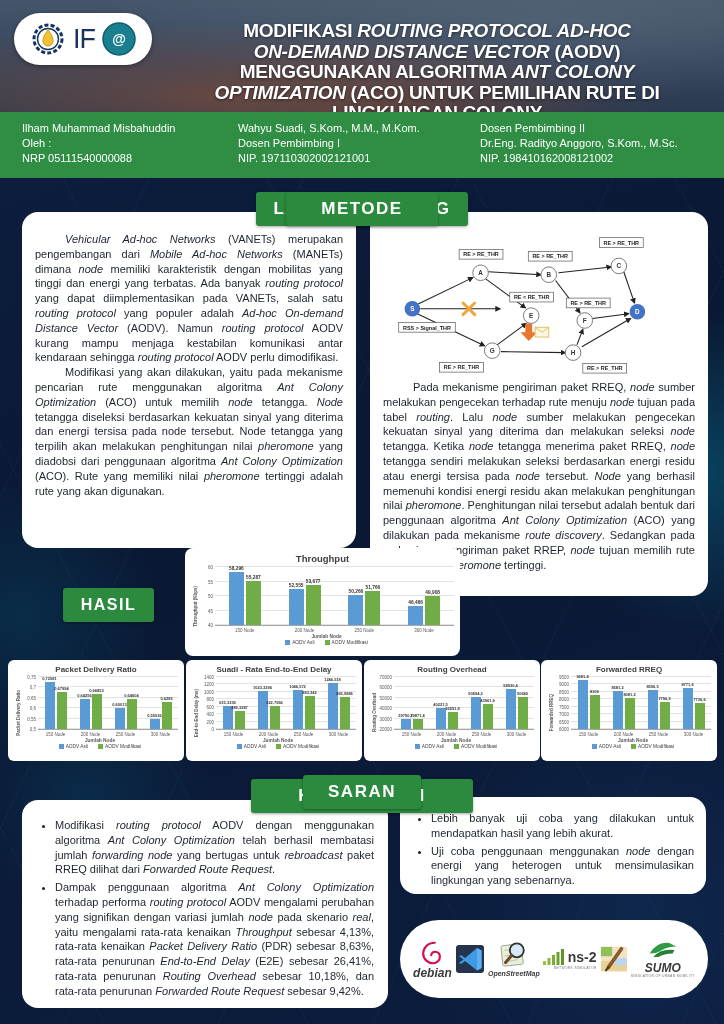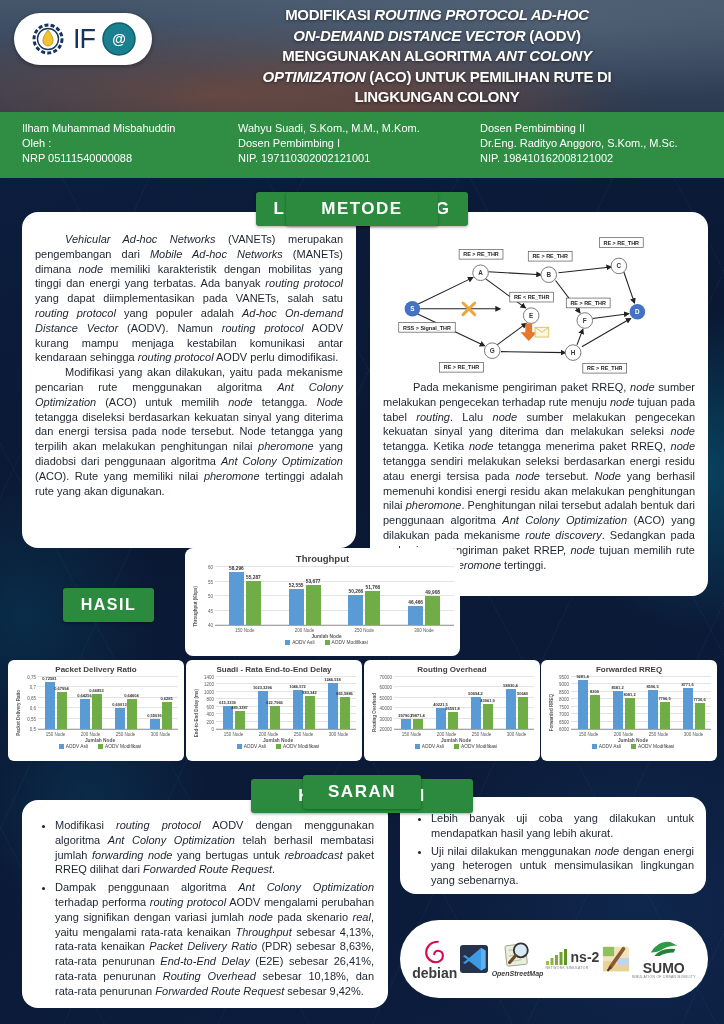--- a/index.html
+++ b/index.html
@@ -17,22 +17,22 @@
   
   .header{position:absolute;left:0;top:0;width:724px;height:112px;
     background:
       radial-gradient(ellipse at 30% 85%, rgba(140,80,55,.55), transparent 55%),
       radial-gradient(ellipse at 75% 20%, rgba(110,125,140,.35), transparent 60%),
       radial-gradient(ellipse at 55% 95%, rgba(120,70,50,.4), transparent 45%),
       linear-gradient(180deg,#45566b 0%,#36455c 55%,#2c3a50 100%);}
   .logo-pill{position:absolute;left:14px;top:13px;width:138px;height:52px;background:#fff;
     border-radius:26px;display:flex;align-items:center;justify-content:center;gap:7px;box-shadow:0 1px 4px rgba(0,0,0,.4);}
   .if-text{font-size:27px;font-weight:normal;color:#16355e;letter-spacing:-1px;}
-  .title{position:absolute;left:158px;top:5px;width:558px;text-align:center;color:#fff;
-    font-weight:bold;font-size:15px;line-height:20.5px;letter-spacing:-.3px;
+  .title{position:absolute;left:158px;top:21px;width:558px;text-align:center;color:#fff;
+    font-weight:bold;font-size:19px;line-height:20.5px;letter-spacing:-.3px;
     text-shadow:0 1px 3px rgba(0,0,0,.55);}
   
   .infobar{position:absolute;left:0;top:112px;width:724px;height:66px;background:#2f8e44;
     display:flex;color:#fff;font-size:11px;line-height:15px;box-sizing:border-box;padding:9px 0 0 22px;}
   .infocol{white-space:nowrap;}
   .infocol.c1{width:216px;}
   .infocol.c2{width:242px;}
   
   .panel{position:absolute;background:#fff;border-radius:16px;box-sizing:border-box;overflow:hidden;}
   .badge{position:absolute;left:50%;transform:translateX(-50%);background:#2b8a3e;color:#fff;
@@ -84,24 +84,24 @@
   .c-legend span.item{display:flex;align-items:center;}
   
   #panel-kesimpulan{left:22px;top:800px;width:366px;height:208px;padding:18px 14px 8px 16px;}
   #badge-kesimpulan{top:779px;width:222px;}
   #panel-saran{left:400px;top:797px;width:306px;height:97px;padding:14px 12px 6px 14px;}
   #badge-saran{top:775px;width:118px;}
   
   .logos-pill{position:absolute;left:400px;top:920px;width:308px;height:78px;background:#fff;border-radius:39px;
     display:flex;align-items:center;justify-content:space-evenly;padding:0 10px;box-sizing:border-box;}
   .logo-item{display:flex;flex-direction:column;align-items:center;line-height:1;}
-  .logo-caption{font-size:14px;font-weight:bold;color:#3b3b3b;margin-top:1px;}
+  .logo-caption{font-size:12px;font-weight:bold;color:#3b3b3b;margin-top:1px;font-style:italic;}
   .logo-caption.osm{font-style:italic;font-size:7px;}
   .logo-sub{font-size:3.4px;color:#777;letter-spacing:.3px;margin-top:1px;}
-  .ns2-wrap{display:flex;flex-direction:column;align-items:flex-start;}
+  .ns2-wrap{display:flex;flex-direction:column;align-items:flex-end;}
   .ns2-row{display:flex;align-items:flex-end;gap:1px;}
   .ns2-text{font-size:14px;font-weight:bold;color:#3a3a3a;margin-left:2px;}
   
   text{font-family:"Liberation Sans",sans-serif;}
 </style>
 </head>
 <body>
 
 <div class="poster">
 
@@ -619,21 +619,21 @@
     <ul class="bullets">
       <li><span>Modifikasi </span><i>routing protocol</i><span> AODV dengan menggunakan algoritma </span><i>Ant Colony Optimization</i><span> telah berhasil membatasi jumlah </span><i>forwarding node</i><span> yang bertugas untuk </span><i>rebroadcast</i><span> paket RREQ dilihat dari </span><i>Forwarded Route Request</i><span>.</span></li>
       <li><span>Dampak penggunaan algoritma </span><i>Ant Colony Optimization</i><span> terhadap performa </span><i>routing protocol</i><span> AODV mengalami perubahan yang signifikan dengan variasi jumlah </span><i>node</i><span> pada skenario </span><i>real</i><span>, yaitu mengalami rata-rata kenaikan </span><i>Throughput</i><span> sebesar 4,13%, rata-rata kenaikan </span><i>Packet Delivery Ratio</i><span> (PDR) sebesar 8,63%, rata-rata penurunan </span><i>End-to-End Delay</i><span> (E2E) sebesar 26,41%, rata-rata penurunan </span><i>Routing Overhead</i><span> sebesar 10,18%, dan rata-rata penurunan </span><i>Forwarded Route Request</i><span> sebesar 9,42%.</span></li>
     </ul>
   </div>
 
   <div class="badge big" id="badge-saran">SARAN</div>
   <div class="panel" id="panel-saran">
     <ul class="bullets">
       <li><span>Lebih banyak uji coba yang dilakukan untuk mendapatkan hasil yang lebih akurat.</span></li>
-      <li><span>Uji nilai dilakukan menggunakan </span><i>node</i><span> dengan energi yang heterogen untuk mensimulasikan lingkungan yang sebenarnya.</span></li>
+      <li><span>Uji coba penggunaan menggunakan </span><i>node</i><span> dengan energi yang heterogen untuk mensimulasikan lingkungan yang sebenarnya.</span></li>
     </ul>
   </div>
 
   <div class="logos-pill">
     <div class="logo-item">
       <svg width="26" height="26" viewBox="0 0 28 28">
         <path d="M17 3 C9 3 4.5 9 4.5 14.5 C4.5 21 10 25 15 25 C19.5 25 22.5 21.8 22.5 18 C22.5 14.8 20.3 12.6 17.3 12.6 C15 12.6 13.2 14.3 13.2 16.4" fill="none" stroke="#d70a53" stroke-width="2.3" stroke-linecap="round"></path>
       </svg>
       <span class="logo-caption">debian</span>
     </div>

